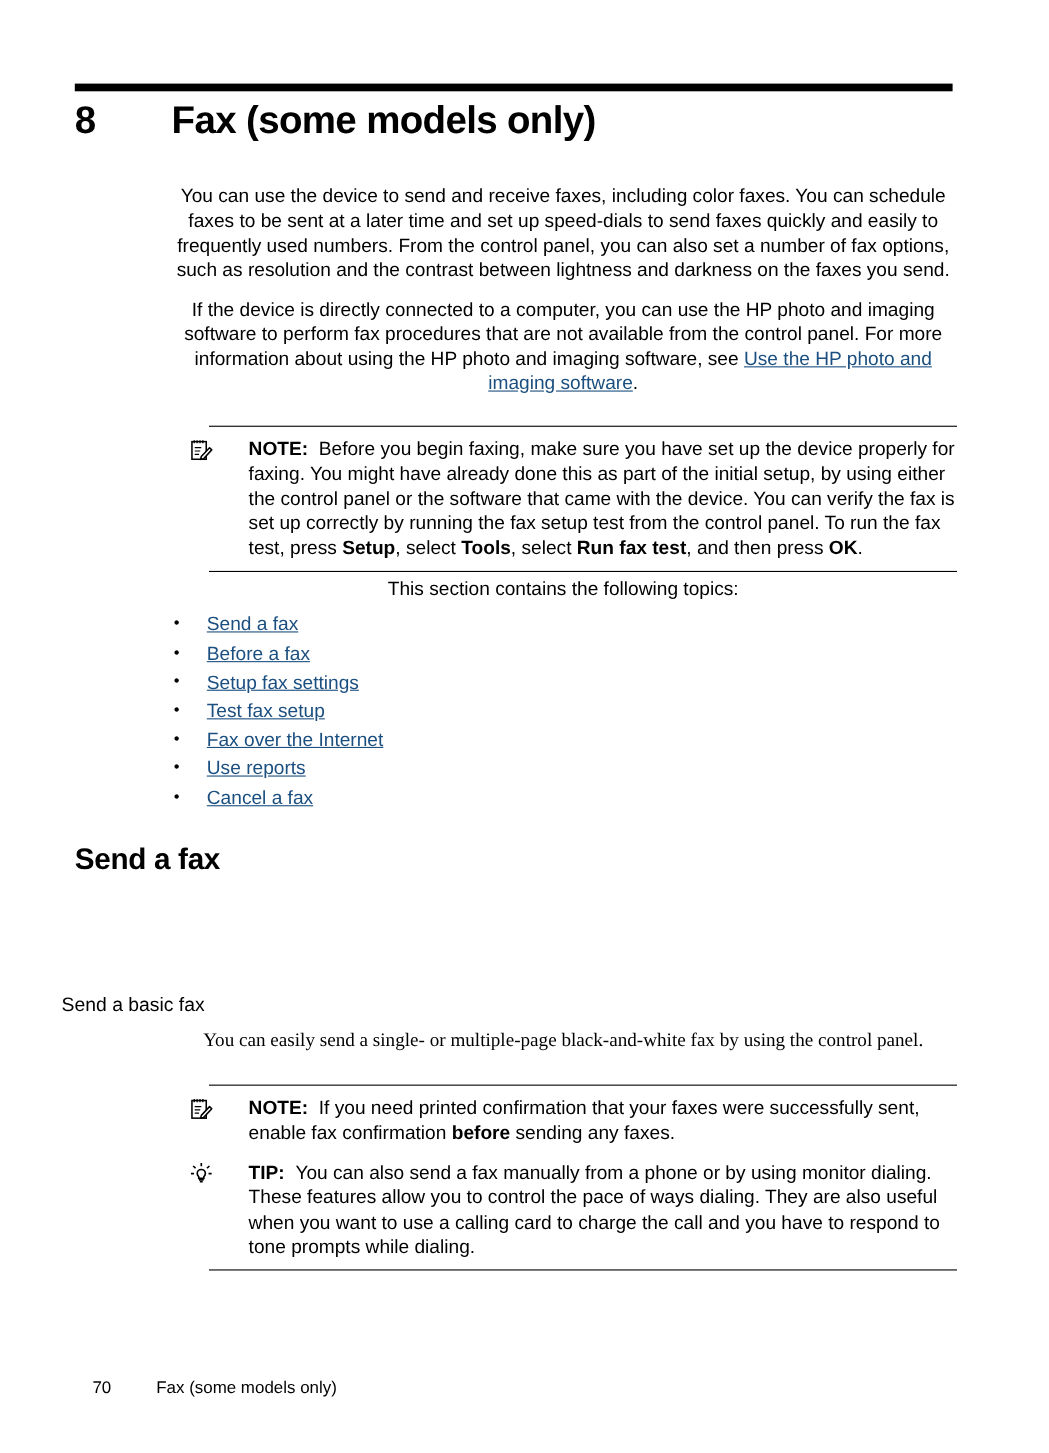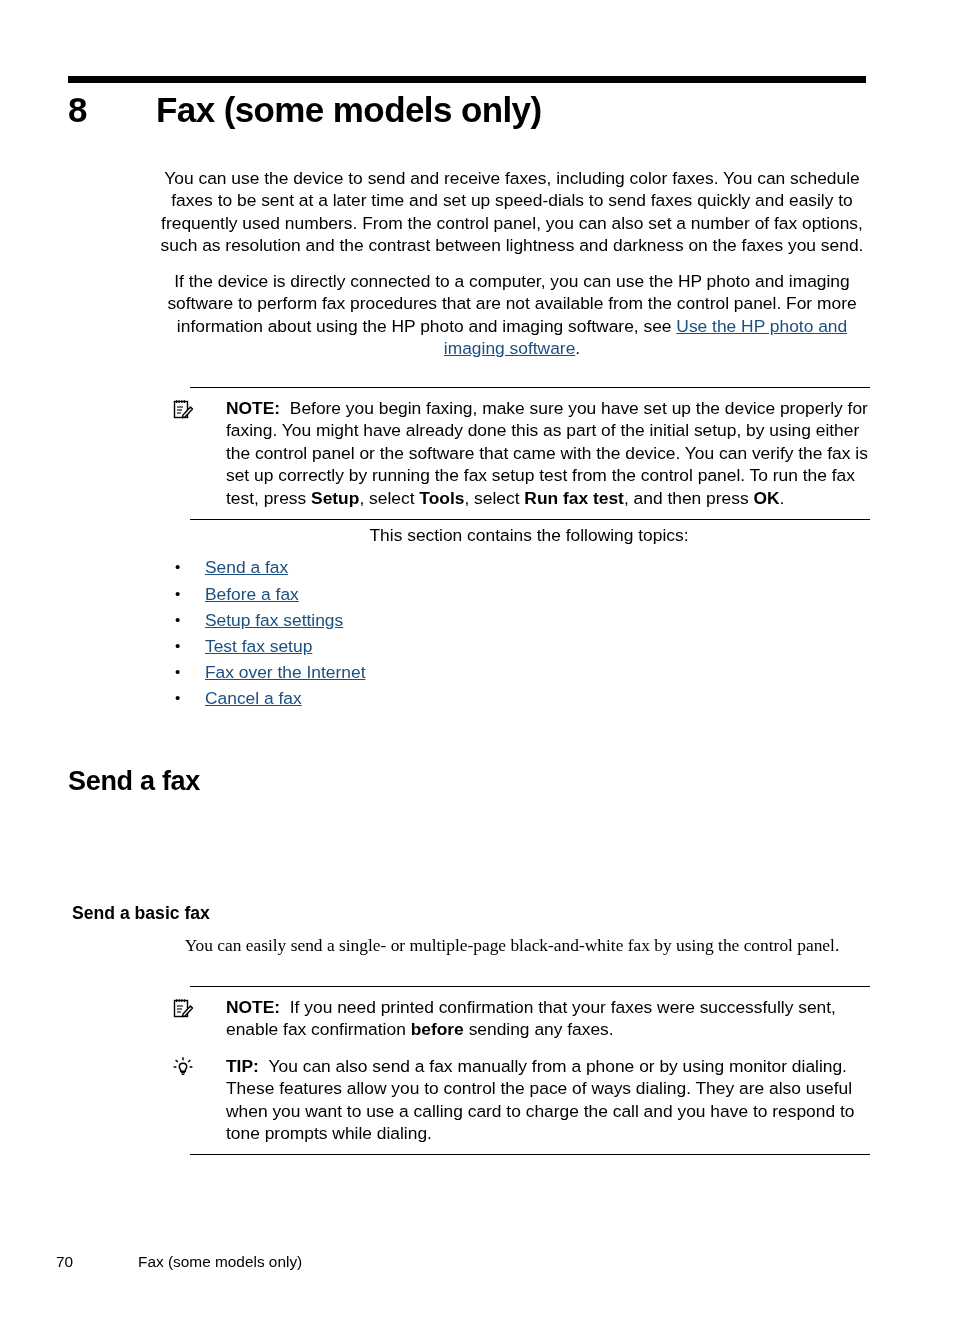--- a/index.html
+++ b/index.html
@@ -94,24 +94,24 @@
     position: absolute;
     left: 68px;
     margin: 0;
     font-size: 27px;
     font-weight: bold;
     letter-spacing: -0.3px;
     line-height: 1.2;
   }
   h2.subsec {
     position: absolute;
-    left: 72px;
+    left: 56px;
     margin: 0;
     font-size: 17.6px;
-    font-weight: bold;
+    font-weight: normal;
     line-height: 1.2;
   }
 
   
   .admon-box {
     position: absolute;
     left: 190px;
     width: 680px;
     border-top: 1.6px solid #000000;
     border-bottom: 1.6px solid #000000;
@@ -141,26 +141,25 @@
     height: 24px;
     display: block;
   }
   .admon-icon svg { display: block; }
 
   b.uibold { font-weight: bold; }
 
   
   .footer {
     position: absolute;
-    left: 56px;
+    left: 84px;
     top: 1253px;
     width: 800px;
     font-size: 15.4px;
     display: flex;
-    gap: 24px;
   }
   .footer-page {
     width: 58px;
     flex: 0 0 58px;
   }
 </style>
 </head>
 <body>
 
 <div class="page">
@@ -188,28 +187,29 @@
           <line x1="5" y1="9" x2="11" y2="9" stroke="#000000" stroke-width="1.1"></line>
           <line x1="5" y1="12" x2="10" y2="12" stroke="#000000" stroke-width="1.1"></line>
           <line x1="5" y1="15" x2="9" y2="15" stroke="#000000" stroke-width="1.1"></line>
           <path d="M11 17 L18.5 9 L20.5 11 L13 19 L10.4 19.6 Z" fill="#ffffff" stroke="#000000" stroke-width="1.4" stroke-linejoin="round"></path>
         </svg>
       </span>
       <span class="admon-label">NOTE:</span><span>Before you begin faxing, make sure you have set up the device properly for faxing. You might have already done this as part of the initial setup, by using either the control panel or the software that came with the device. You can verify the fax is set up correctly by running the fax setup test from the control panel. To run the fax test, press </span><b class="uibold">Setup</b><span>, select </span><b class="uibold">Tools</b><span>, select </span><b class="uibold">Run fax test</b><span>, and then press </span><b class="uibold">OK</b><span>.</span>
     </div>
   </div>
 
-  <div class="body-col" style="top:524px;margin-left:17px;">
+  <div class="body-col" style="top:524px;">
     <p class="para" style="margin-bottom:6px;">This section contains the following topics:</p>
     <ul class="topics">
       <li><a class="doclink" href="#">Send a fax</a></li>
       <li><a class="doclink" href="#">Before a fax</a></li>
       <li><a class="doclink" href="#">Setup fax settings</a></li>
       <li><a class="doclink" href="#">Test fax setup</a></li>
       <li><a class="doclink" href="#">Fax over the Internet</a></li>
+      <li><a class="doclink" href="#">Use reports</a></li>
       <li><a class="doclink" href="#">Cancel a fax</a></li>
     </ul>
   </div>
 
   <h1 class="sec" style="top:765px;">Send a fax</h1>
 
   <h2 class="subsec" style="top:903px;">Send a basic fax</h2>
   <div class="body-col" style="top:934px;font-family:Liberation Serif, serif;">
     <p class="para">You can easily send a single- or multiple-page black-and-white fax by using the control panel.</p>
   </div>

